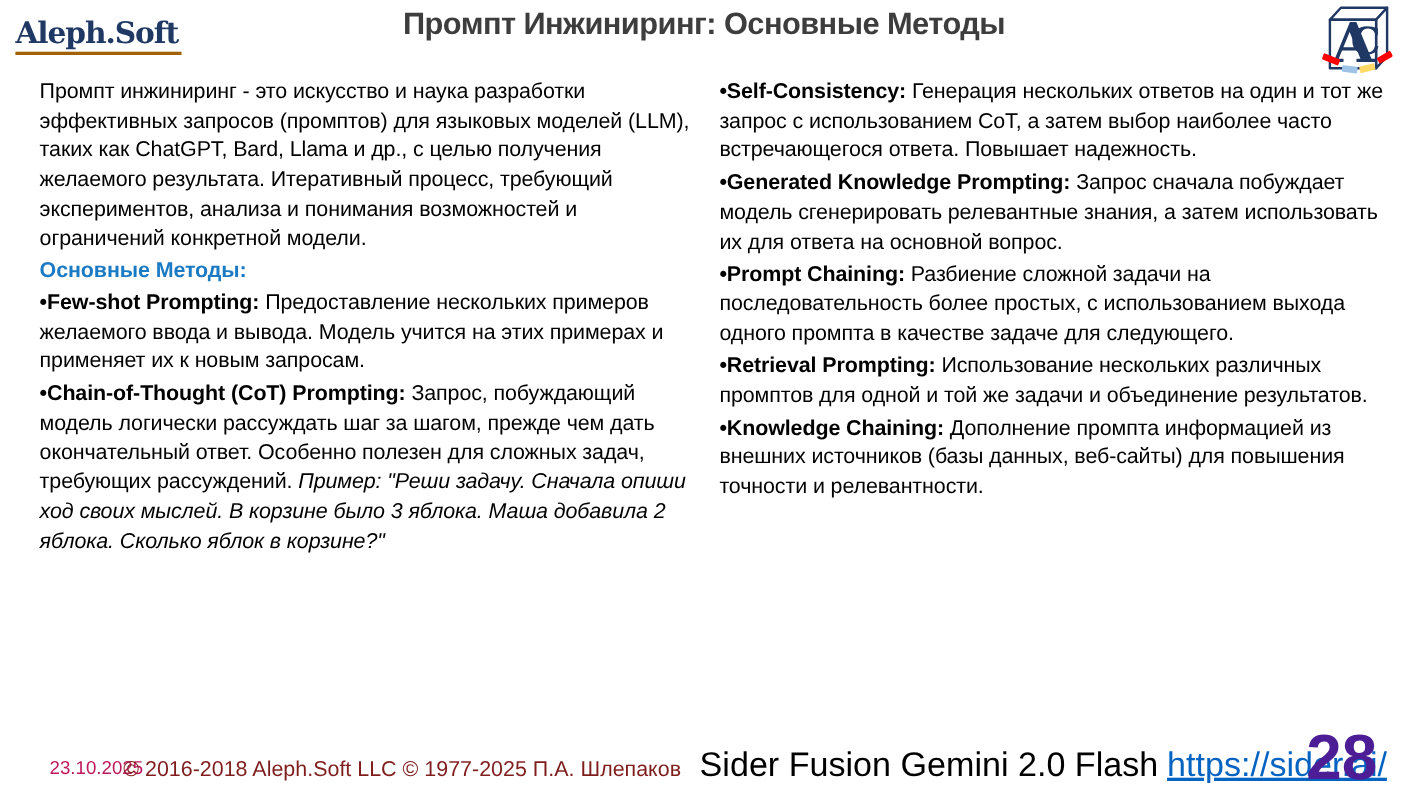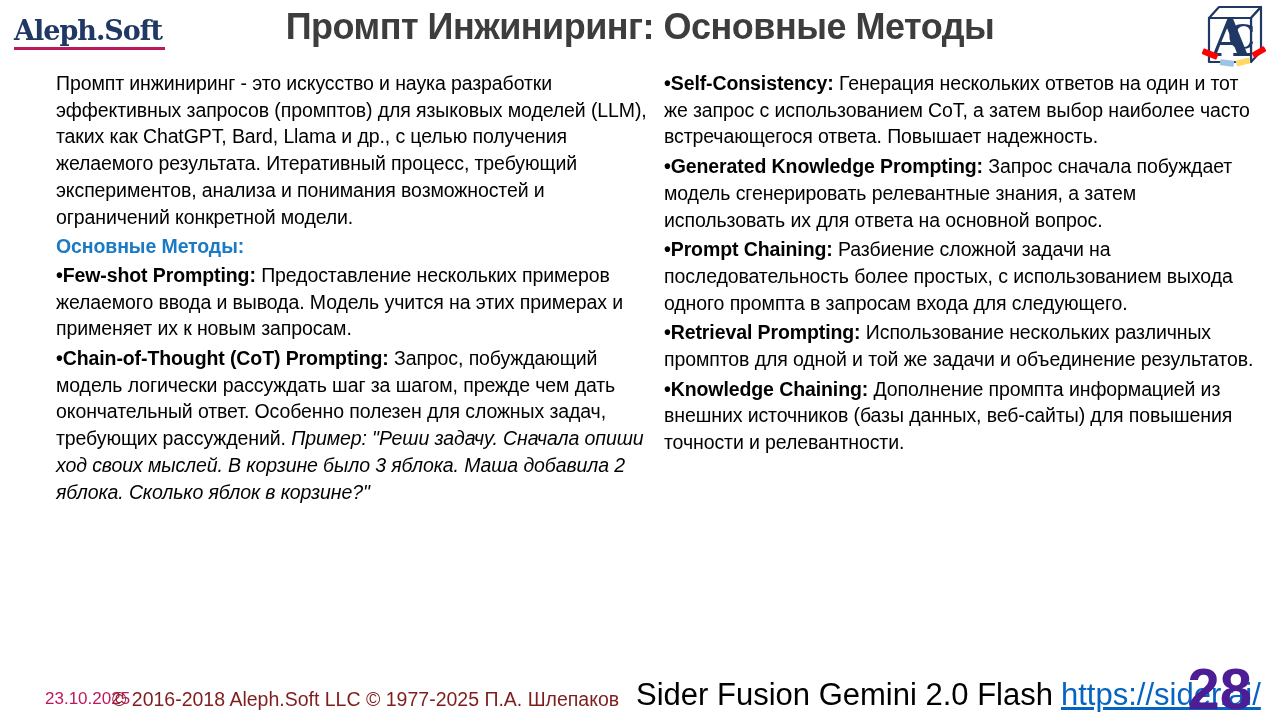--- a/index.html
+++ b/index.html
@@ -5,32 +5,32 @@
   html,body{margin:0;padding:0;}
   body{
     width:1280px;height:720px;position:relative;overflow:hidden;
     background:#ffffff;font-family:"Liberation Sans",sans-serif;
   }
   
   .logo{
     position:absolute;left:14px;top:16px;
     font-family:"DejaVu Serif",serif;font-weight:bold;font-size:27px;
     color:#1F3864;letter-spacing:-1px;
-    border-bottom:3px solid #be185d;padding:0 3px 1px 0;line-height:1.1;
+    border-bottom:3px solid #a16207;padding:0 3px 1px 0;line-height:1.1;
   }
   .title{
     position:absolute;left:150px;right:150px;top:6px;text-align:center;
-    font-size:36px;font-weight:bold;color:#3d3d3d;letter-spacing:-0.5px;
+    font-size:28px;font-weight:bold;color:#3d3d3d;letter-spacing:-0.5px;
     line-height:1.15;
   }
   .cube-logo{position:absolute;right:14px;top:2px;width:64px;height:66px;}
   
   .content{
     position:absolute;top:70px;left:36px;right:22px;bottom:52px;
-    display:flex;gap:14px;margin-left:20px;
+    display:flex;gap:14px;
   }
   .column{flex:1;font-size:19.5px;line-height:1.37;color:#000;letter-spacing:-0.1px;}
   .column p{margin:0 0 3px 0;}
   .col-heading{color:#1B7AC4;font-weight:bold;margin:0 0 2px 0;}
   .run-b{font-weight:bold;}
   .run-i{font-style:italic;}
   
   .footer{position:absolute;left:0;right:0;bottom:0;height:50px;}
   .f-date{position:absolute;left:45px;bottom:11px;font-size:17px;color:#be185d;}
   .f-copy{position:absolute;left:112px;bottom:9px;font-size:19.5px;color:#7f1d1d;}
@@ -62,21 +62,21 @@
 <div class="content">
   <div class="column">
       <p><span>Промпт инжиниринг - это искусство и наука разработки эффективных запросов (промптов) для языковых моделей (LLM), таких как ChatGPT, Bard, Llama и др., с целью получения желаемого результата. Итеративный процесс, требующий экспериментов, анализа и понимания возможностей и ограничений конкретной модели.</span></p>
       <div class="col-heading">Основные Методы:</div>
       <p><span class="run-b">•Few-shot Prompting:</span><span> Предоставление нескольких примеров желаемого ввода и вывода. Модель учится на этих примерах и применяет их к новым запросам.</span></p>
       <p><span class="run-b">•Chain-of-Thought (CoT) Prompting:</span><span> Запрос, побуждающий модель логически рассуждать шаг за шагом, прежде чем дать окончательный ответ. Особенно полезен для сложных задач, требующих рассуждений. </span><span class="run-i">Пример: "Реши задачу. Сначала опиши ход своих мыслей. В корзине было 3 яблока. Маша добавила 2 яблока. Сколько яблок в корзине?"</span></p>
     </div>
   <div class="column">
       <p><span class="run-b">•Self-Consistency:</span><span> Генерация нескольких ответов на один и тот же запрос с использованием CoT, а затем выбор наиболее часто встречающегося ответа. Повышает надежность.</span></p>
       <p><span class="run-b">•Generated Knowledge Prompting:</span><span> Запрос сначала побуждает модель сгенерировать релевантные знания, а затем использовать их для ответа на основной вопрос.</span></p>
-      <p><span class="run-b">•Prompt Chaining:</span><span> Разбиение сложной задачи на последовательность более простых, с использованием выхода одного промпта в запросам входа для следующего.</span></p>
+      <p><span class="run-b">•Prompt Chaining:</span><span> Разбиение сложной задачи на последовательность более простых, с использованием выхода одного промпта в качестве задаче для следующего.</span></p>
       <p><span class="run-b">•Retrieval Prompting:</span><span> Использование нескольких различных промптов для одной и той же задачи и объединение результатов.</span></p>
       <p><span class="run-b">•Knowledge Chaining:</span><span> Дополнение промпта информацией из внешних источников (базы данных, веб-сайты) для повышения точности и релевантности.</span></p>
     </div>
 </div>
 
 <div class="footer">
   <span class="f-date">23.10.2025</span>
   <span class="f-copy">© 2016-2018 Aleph.Soft LLC © 1977-2025 П.А. Шлепаков</span>
   <span class="f-credit">
     <span>Sider Fusion Gemini 2.0 Flash</span><a href="#">https://sider.ai/</a>

